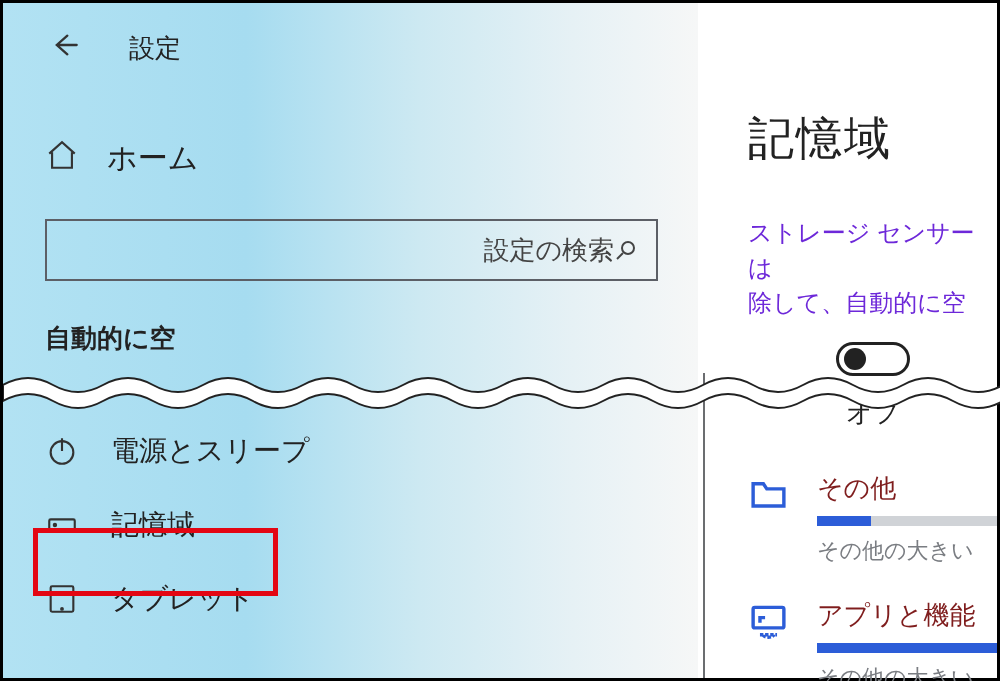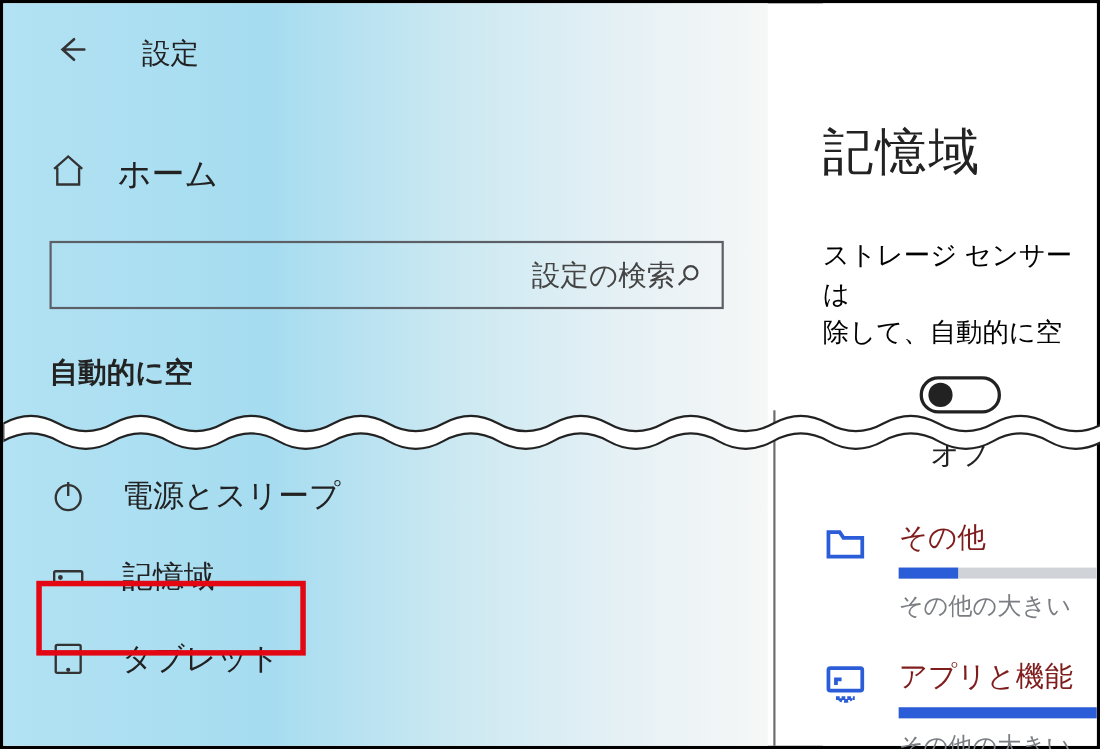--- a/index.html
+++ b/index.html
@@ -52,21 +52,21 @@
     position:absolute; left:700px; top:370px; width:2px; height:305px; background:#6b6d70;
   }
 
   .main {
     position:absolute; left:745px; top:0; right:0; height:100%; background:#fff;
   }
   .page-title {
     margin-top: 105px; font-size: 46px; font-weight: 500; letter-spacing: 2px; color:#222;
   }
   .desc {
-    margin-top: 46px; font-size: 24px; color:#000000; line-height: 1.45;
+    margin-top: 46px; font-size: 24px; color:#6d28d9; line-height: 1.45;
     white-space: pre-line;
   }
   .toggle-row {
     display:flex; align-items:center; gap:20px; margin-top: 22px; flex-direction: column;
   }
   .toggle {
     width:74px; height:34px; border:3px solid #222; border-radius: 20px;
     position:relative; background:#fff;
   }
   .toggle .knob {

